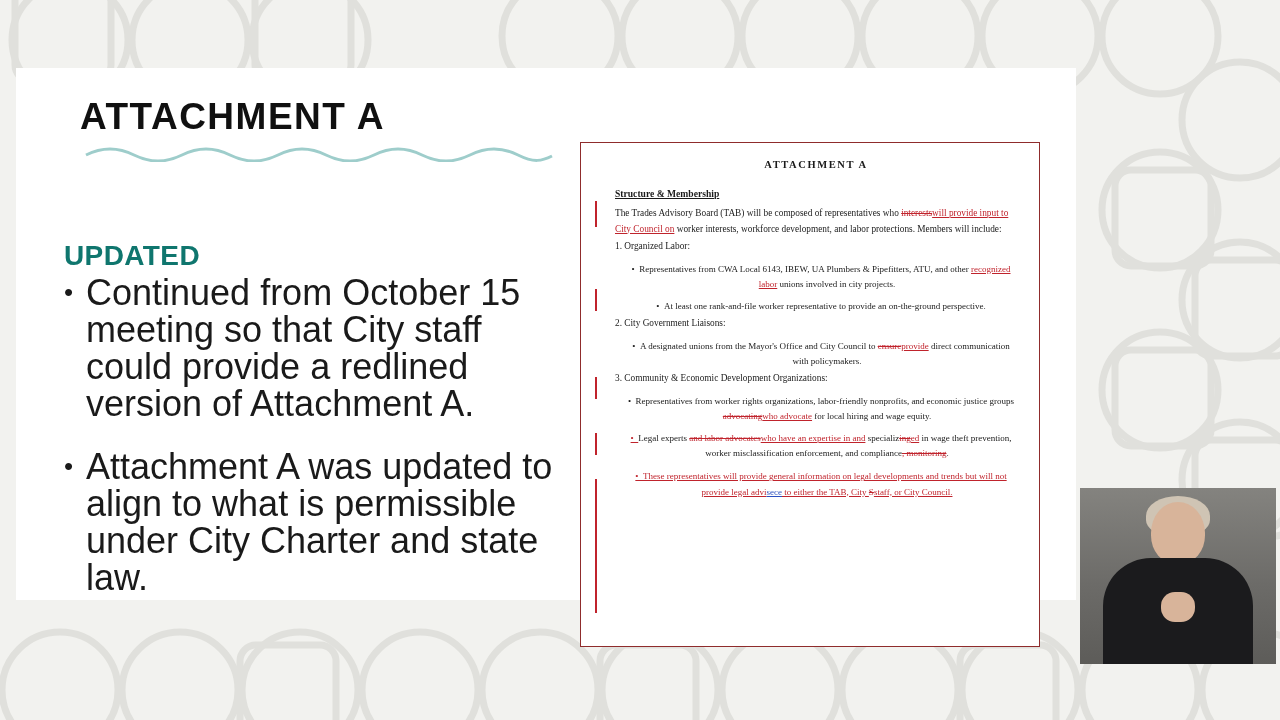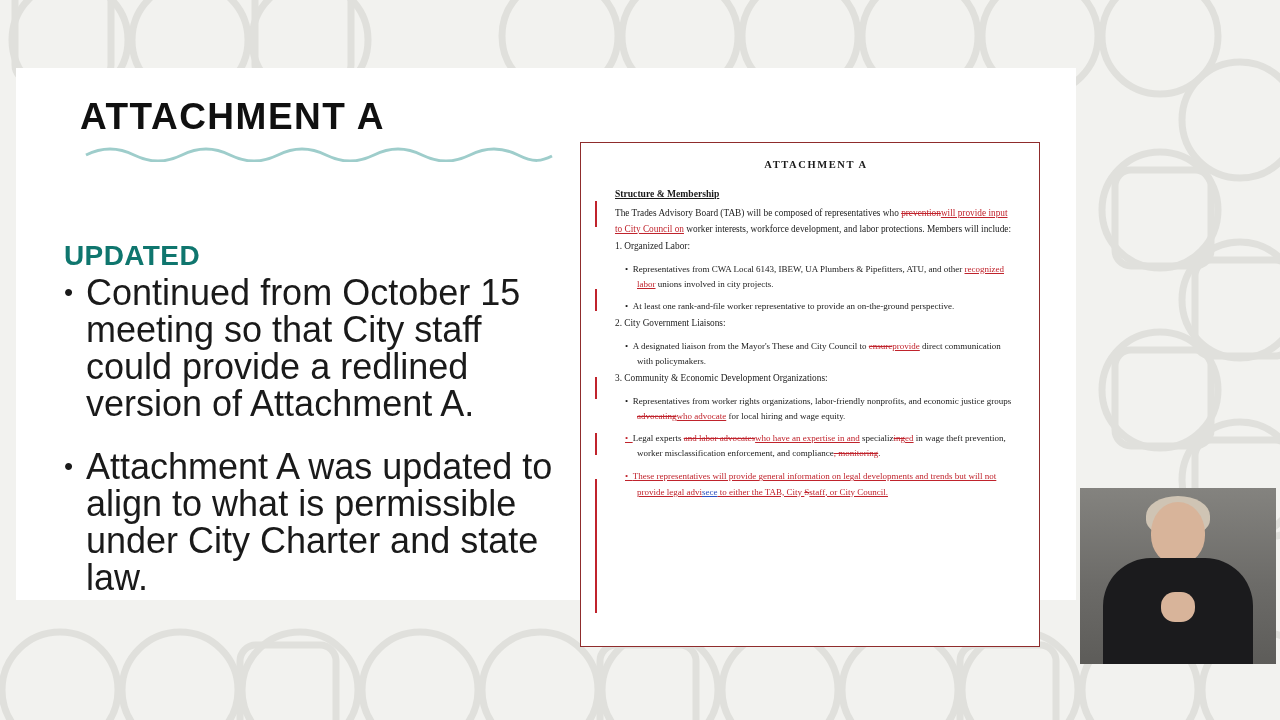--- a/index.html
+++ b/index.html
@@ -140,20 +140,21 @@
     margin: 2px 0 1px 0;
     font-family: Liberation Serif, serif;
   }
 
   .doc-sub {
     font-size: 9.0px;
     line-height: 15.2px;
     margin: 7px 0 1px 0;
     padding-left: 22px;
     text-indent: -12px;
+    text-align: center;
   }
 
   .ins {
     color: #c0232c;
     text-decoration: underline;
   }
   .del {
     color: #c0232c;
     text-decoration: line-through;
   }
@@ -302,40 +303,40 @@
         <div class="changebar" style="top:234px;height:22px;"></div>
         <div class="changebar" style="top:290px;height:22px;"></div>
         <div class="changebar" style="top:336px;height:76px;"></div>
         <div class="changebar" style="top:404px;height:66px;"></div>
 
         <div id="doc-title">ATTACHMENT A</div>
 
         <div class="doc-h">Structure &amp; Membership</div>
 
         <p class="doc-p">
-          <span>The Trades Advisory Board (TAB) will be composed of representatives who </span><span class="del">prevention</span><span class="ins">will provide input to City Council on</span><span> worker interests, workforce development, and labor protections. Members will include:</span>
+          <span>The Trades Advisory Board (TAB) will be composed of representatives who </span><span class="del">interests</span><span class="ins">will provide input to City Council on</span><span> worker interests, workforce development, and labor protections. Members will include:</span>
         </p>
 
         <p class="doc-num">
           <span>1.</span>
           <span>Organized Labor:</span>
         </p>
         <p class="doc-sub">
           <span>•&nbsp;&nbsp;</span><span>Representatives from CWA Local 6143, IBEW, UA Plumbers &amp; Pipefitters, ATU, and other </span><span class="ins">recognized labor</span><span> unions involved in city projects.</span>
         </p>
         <p class="doc-sub">
           <span>•&nbsp;&nbsp;</span><span>At least one rank-and-file worker representative to provide an on-the-ground perspective.</span>
         </p>
 
         <p class="doc-num">
           <span>2.</span>
           <span>City Government Liaisons:</span>
         </p>
         <p class="doc-sub">
-          <span>•&nbsp;&nbsp;</span><span>A designated liaison from the Mayor's These and City Council to </span><span class="del">ensure</span><span class="ins">provide</span><span> direct communication with policymakers.</span>
+          <span>•&nbsp;&nbsp;</span><span>A designated unions from the Mayor's Office and City Council to </span><span class="del">ensure</span><span class="ins">provide</span><span> direct communication with policymakers.</span>
         </p>
 
         <p class="doc-num">
           <span>3.</span>
           <span>Community &amp; Economic Development Organizations:</span>
         </p>
         <p class="doc-sub">
           <span>•&nbsp;&nbsp;</span><span>Representatives from worker rights organizations, labor-friendly nonprofits, and economic justice groups </span><span class="del">advocating</span><span class="ins">who advocate</span><span> for local hiring and wage equity.</span>
         </p>
 

